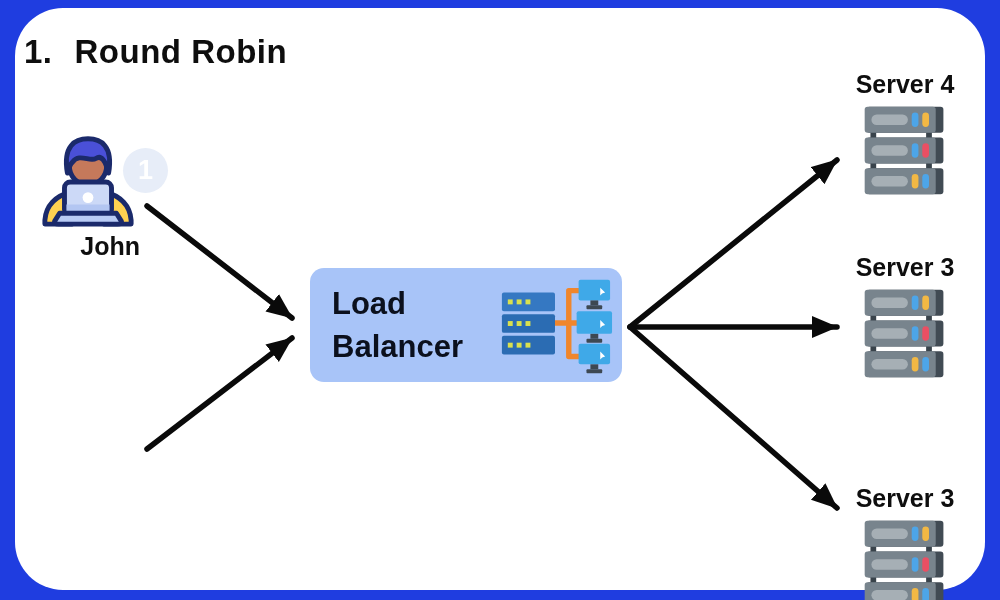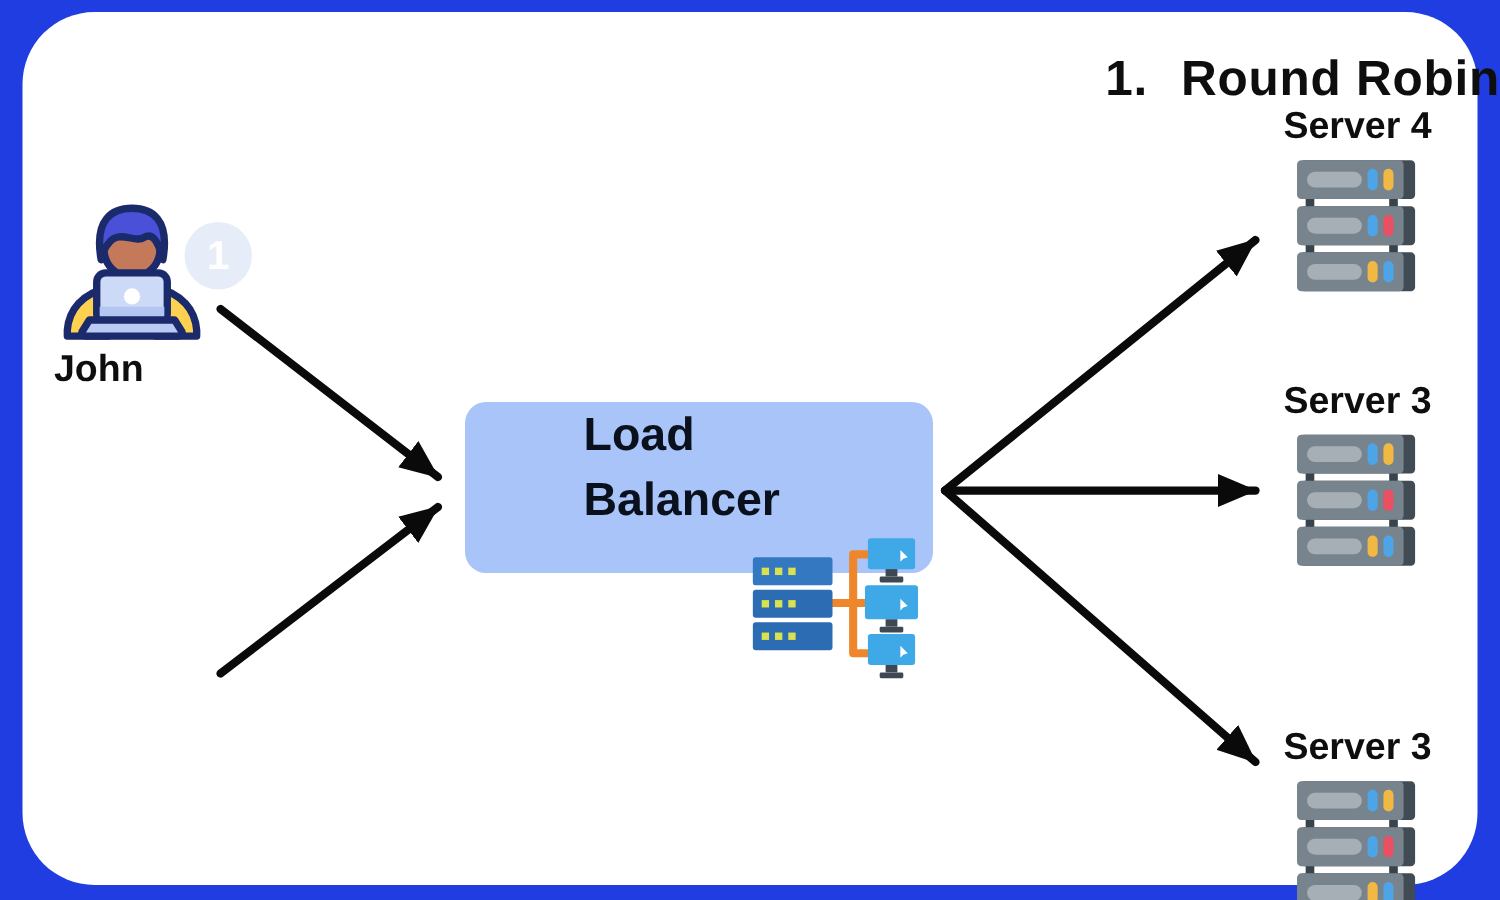--- a/index.html
+++ b/index.html
@@ -14,29 +14,29 @@
     position:absolute;
     left:15px; top:8px; right:15px; bottom:10px;
     background:#ffffff;
     border-radius:48px;
   }
   .stage { position:absolute; inset:0; }
 
   .title {
     position:absolute;
     top:33px; left:0; width:1000px;
-    text-align:right;
+    text-align:left;
     font-size:33px; font-weight:bold;
     color:#0e0e0e;
     letter-spacing:.5px;
     padding-left:24px;
   }
   .title .num { margin-right:22px; }
 
-  .user-group { position:absolute; width:104px; text-align:left; }
+  .user-group { position:absolute; width:104px; text-align:right; }
   .user-john  { left:36px; top:130px; }
   .user-sarah { left:34px; top:380px; }
   .user-label {
     display:block; margin-top:4px;
     font-size:25px; font-weight:bold; color:#0e0e0e;
   }
   .user-icon svg { display:block; margin:0 auto; }
 
   .badge {
     position:absolute; left:123px; top:148px;
@@ -47,21 +47,20 @@
     display:flex; align-items:center; justify-content:center;
   }
 
   .lb-box {
     position:absolute; left:310px; top:268px;
     width:312px; height:114px;
     background:#a8c4f8;
     border-radius:14px;
     display:flex; align-items:center;
     padding:0 8px 0 22px;
-    flex-direction:column;
   }
   .lb-label {
     width:168px;
     font-size:31px; font-weight:bold; line-height:43px;
     color:#0b101d;
   }
   .lb-icon { margin-left:auto; }
   .lb-icon svg { display:block; }
 
   .server-group { position:absolute; left:848px; width:114px; text-align:center; }

